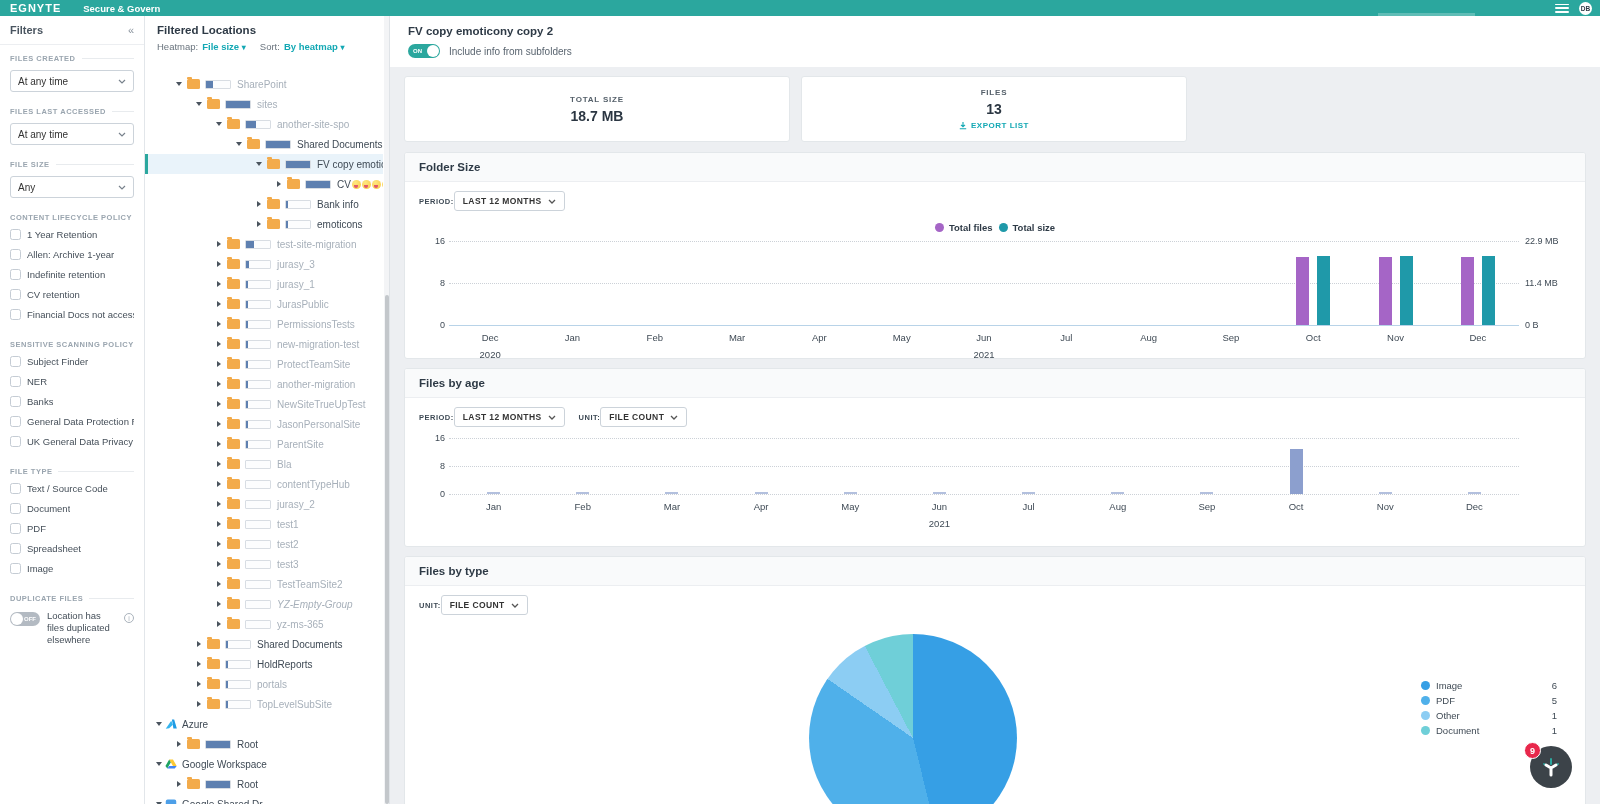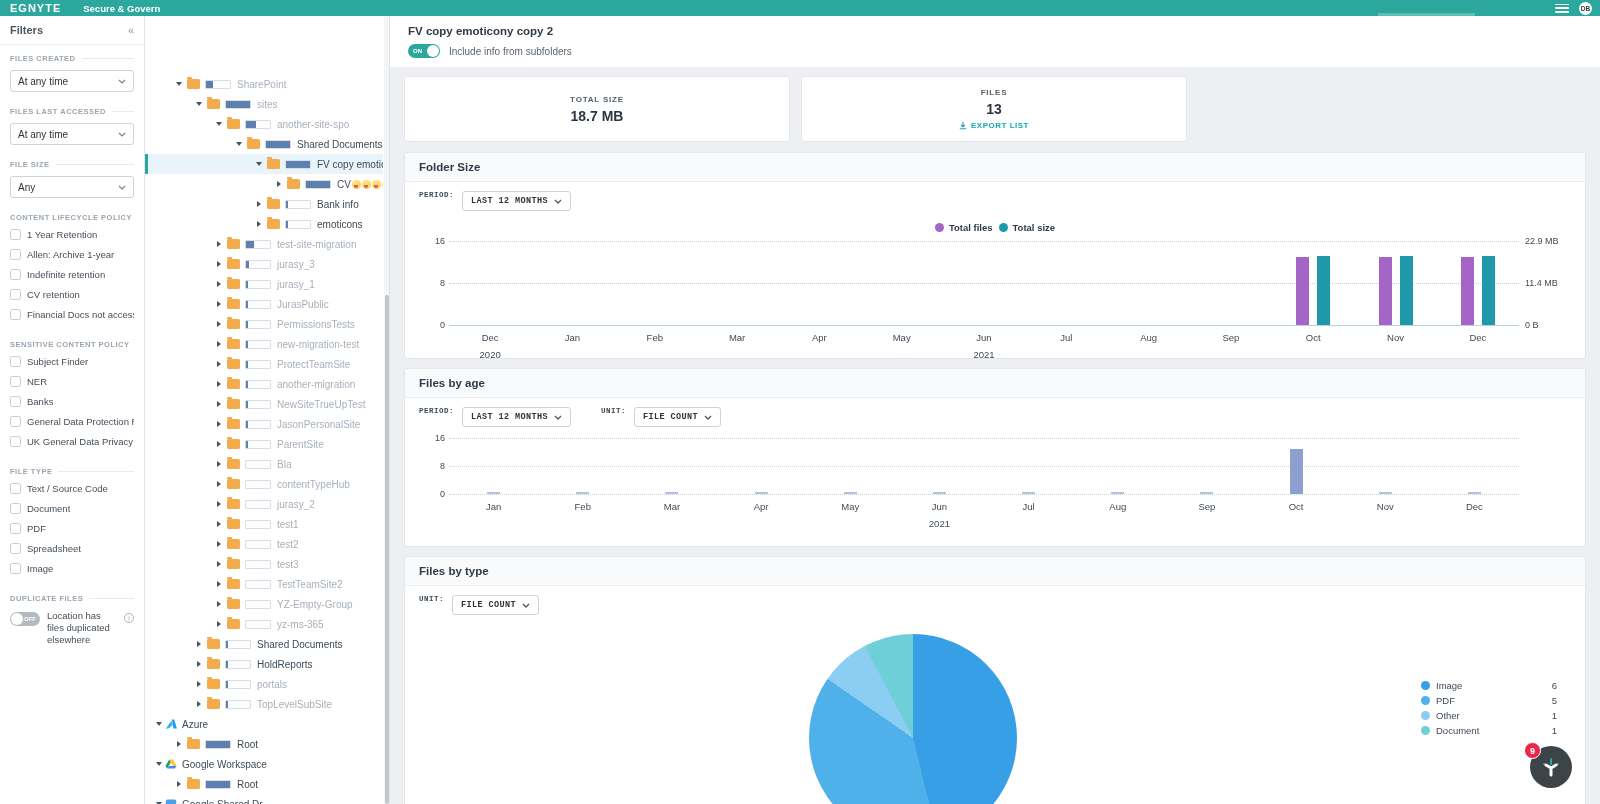--- a/index.html
+++ b/index.html
@@ -103,21 +103,21 @@
   .card { width:386px; height:66px; background:#fff; border:1px solid #e3e7ea; border-radius:3px;
     display:flex; flex-direction:column; align-items:center; justify-content:center; gap:4px; }
   .card-label { font-size:8px; font-weight:700; letter-spacing:.8px; color:#55606a; }
   .card-value { font-size:14px; font-weight:700; color:#2b3642; }
   .export-link { display:flex; align-items:center; gap:4px; font-size:8px; font-weight:700;
     letter-spacing:.5px; color:#13a8b4; cursor:pointer; }
 
   .panel { margin:8px 14px 9px; background:#fff; border:1px solid #e3e7ea; border-radius:3px; overflow:hidden; }
   .phead { background:#f9fafb; border-bottom:1px solid #eceef1; padding:8px 14px; font-size:11.5px;
     font-weight:700; color:#2e3a46; }
-  .pcontrols { display:flex; gap:8px; padding:9px 14px 5px;font-family:Liberation Mono, monospace; }
+  .pcontrols { display:flex; align-items:center; gap:0; padding:9px 14px 5px; }
   .ctl-label { font-size:7.5px; font-weight:700; letter-spacing:.5px; color:#3e4a55; }
   .dropdown { display:flex; align-items:center; gap:6px; border:1px solid #ccd3da; border-radius:3px;
     padding:4px 8px; font-size:8.5px; font-weight:700; letter-spacing:.4px; color:#333; cursor:pointer; background:#fff; }
   .ctl-gap { width:14px; }
 
   
   .chart { position:relative; margin:6px 14px 8px; }
   .legend { display:flex; justify-content:center; gap:6px; margin-bottom:8px; }
   .legend-item { display:flex; align-items:center; gap:5px; font-size:9.5px; font-weight:700; color:#2e3a46; }
   .ldot { width:9px; height:9px; border-radius:50%; }
@@ -221,21 +221,21 @@
         <div class="chk-row">
           <div class="chk"></div>
           <div class="chk-label">CV retention</div>
         </div>
         <div class="chk-row">
           <div class="chk"></div>
           <div class="chk-label">Financial Docs not accessed for...</div>
         </div>
       </div>
       <div class="fsection">
-        <div class="flabel">SENSITIVE CONTENT POLICY</div>
+        <div class="flabel">SENSITIVE SCANNING POLICY</div>
         <div class="chk-row">
           <div class="chk"></div>
           <div class="chk-label">Subject Finder</div>
         </div>
         <div class="chk-row">
           <div class="chk"></div>
           <div class="chk-label">NER</div>
         </div>
         <div class="chk-row">
           <div class="chk"></div>
@@ -281,20 +281,31 @@
             <span class="t-lab">OFF</span>
           </div>
           <div class="dup-text">Location has files duplicated elsewhere</div>
           <div class="info-i">i</div>
         </div>
       </div>
     </div>
 </div>
 
 <div class="treepanel">
+  <div class="tree-head">
+    <div class="tree-title">Filtered Locations</div>
+    <div class="tree-controls">
+      <span>
+        <span>Heatmap:</span><span class="tree-link"><span>File size</span> <span class="caret">▾</span></span>
+      </span>
+      <span>
+        <span>Sort:</span><span class="tree-link"><span>By heatmap</span> <span class="caret">▾</span></span>
+      </span>
+    </div>
+  </div>
   <div class="tree-body" id="tree">
       <div class="trow muted" style="padding-left: 30px;">
         <div class="arrow">
           <div class="arr-d"></div>
         </div>
         <div class="folder-ic"></div>
         <div class="heatbar">
           <i style="width: 28%;"></i>
         </div>
         <div class="tname">SharePoint</div>
@@ -542,21 +553,21 @@
       <div class="trow muted" style="padding-left: 70px;">
         <div class="arrow">
           <div class="arr-r"></div>
         </div>
         <div class="folder-ic"></div>
         <div class="heatbar">
           <i style="width: 0%;"></i>
         </div>
         <div class="tname">TestTeamSite2</div>
       </div>
-      <div class="trow muted" style="padding-left: 70px;">
+      <div class="trow muted" style="padding-left: 70px; font-style: italic;">
         <div class="arrow">
           <div class="arr-r"></div>
         </div>
         <div class="folder-ic"></div>
         <div class="heatbar">
           <i style="width: 0%;"></i>
         </div>
         <div class="tname">YZ-Empty-Group</div>
       </div>
       <div class="trow muted" style="padding-left: 70px;">

